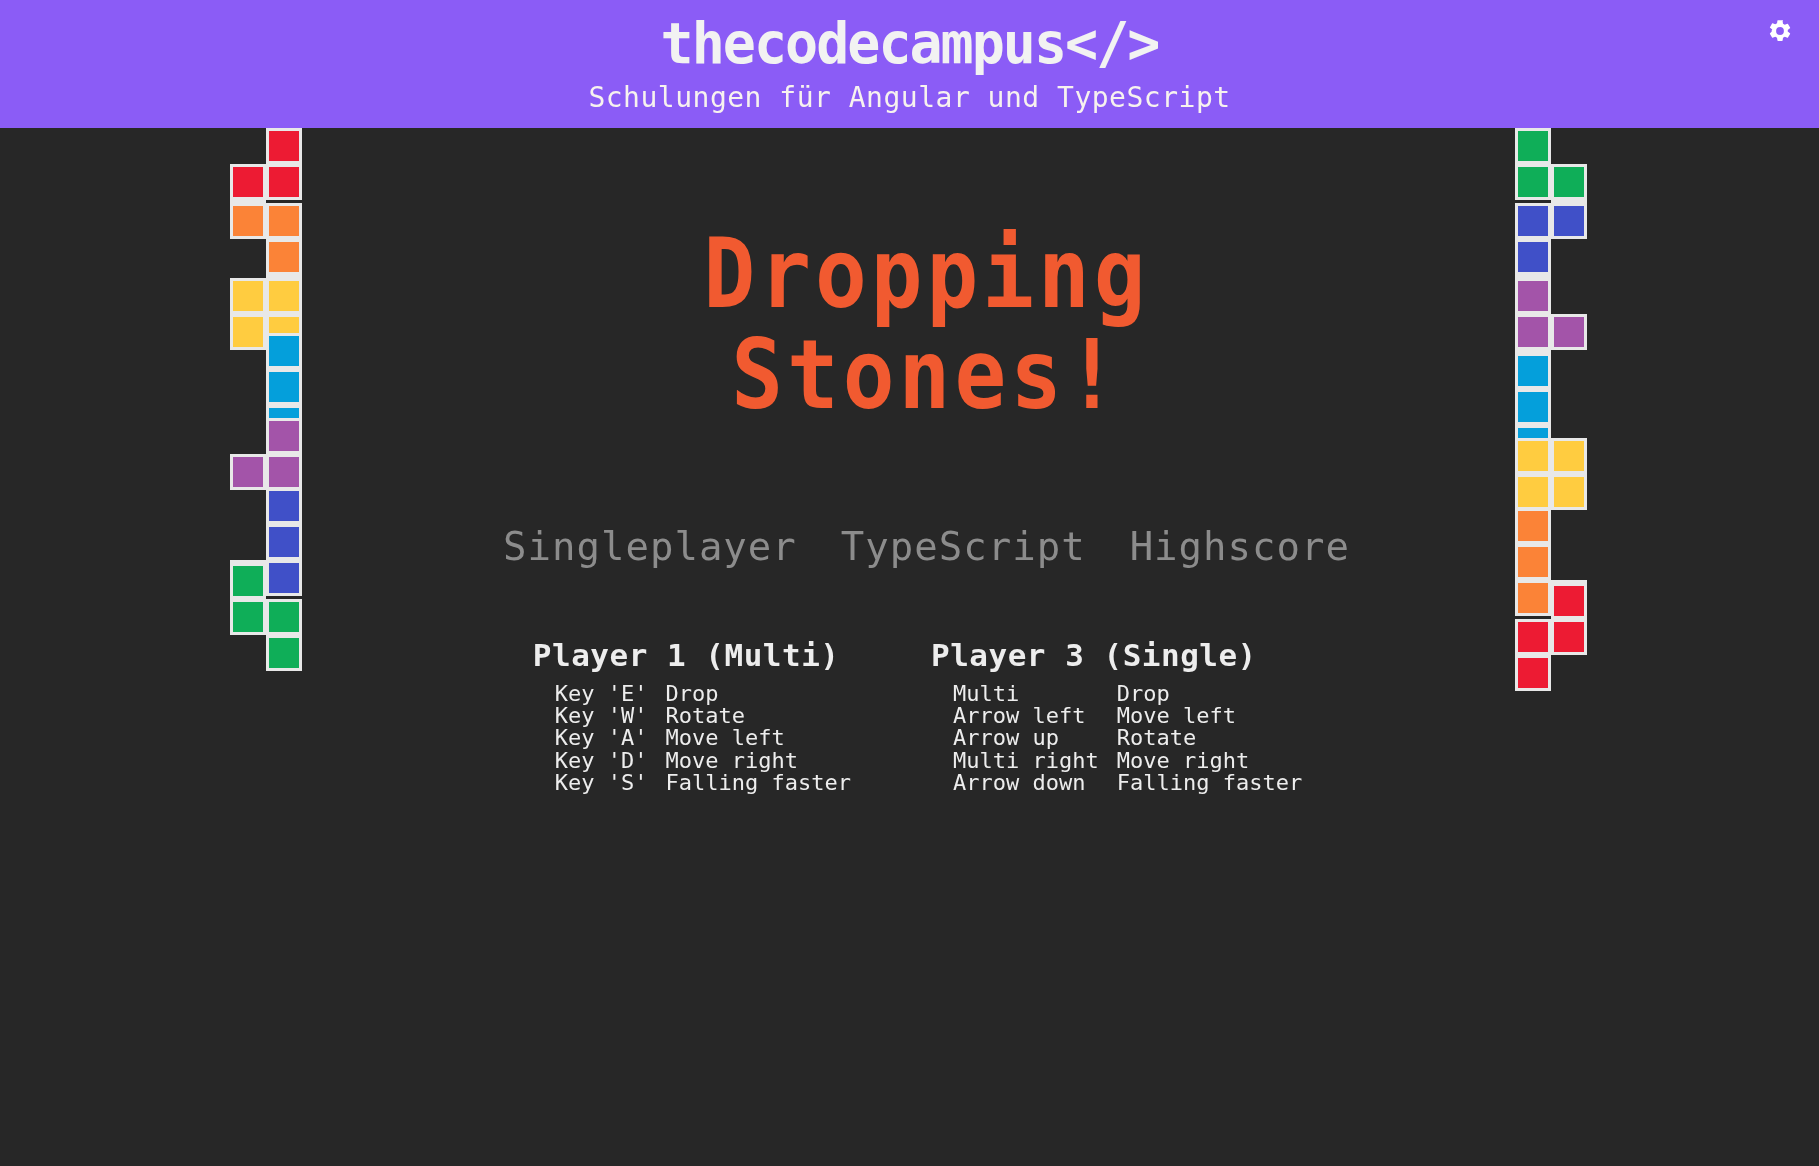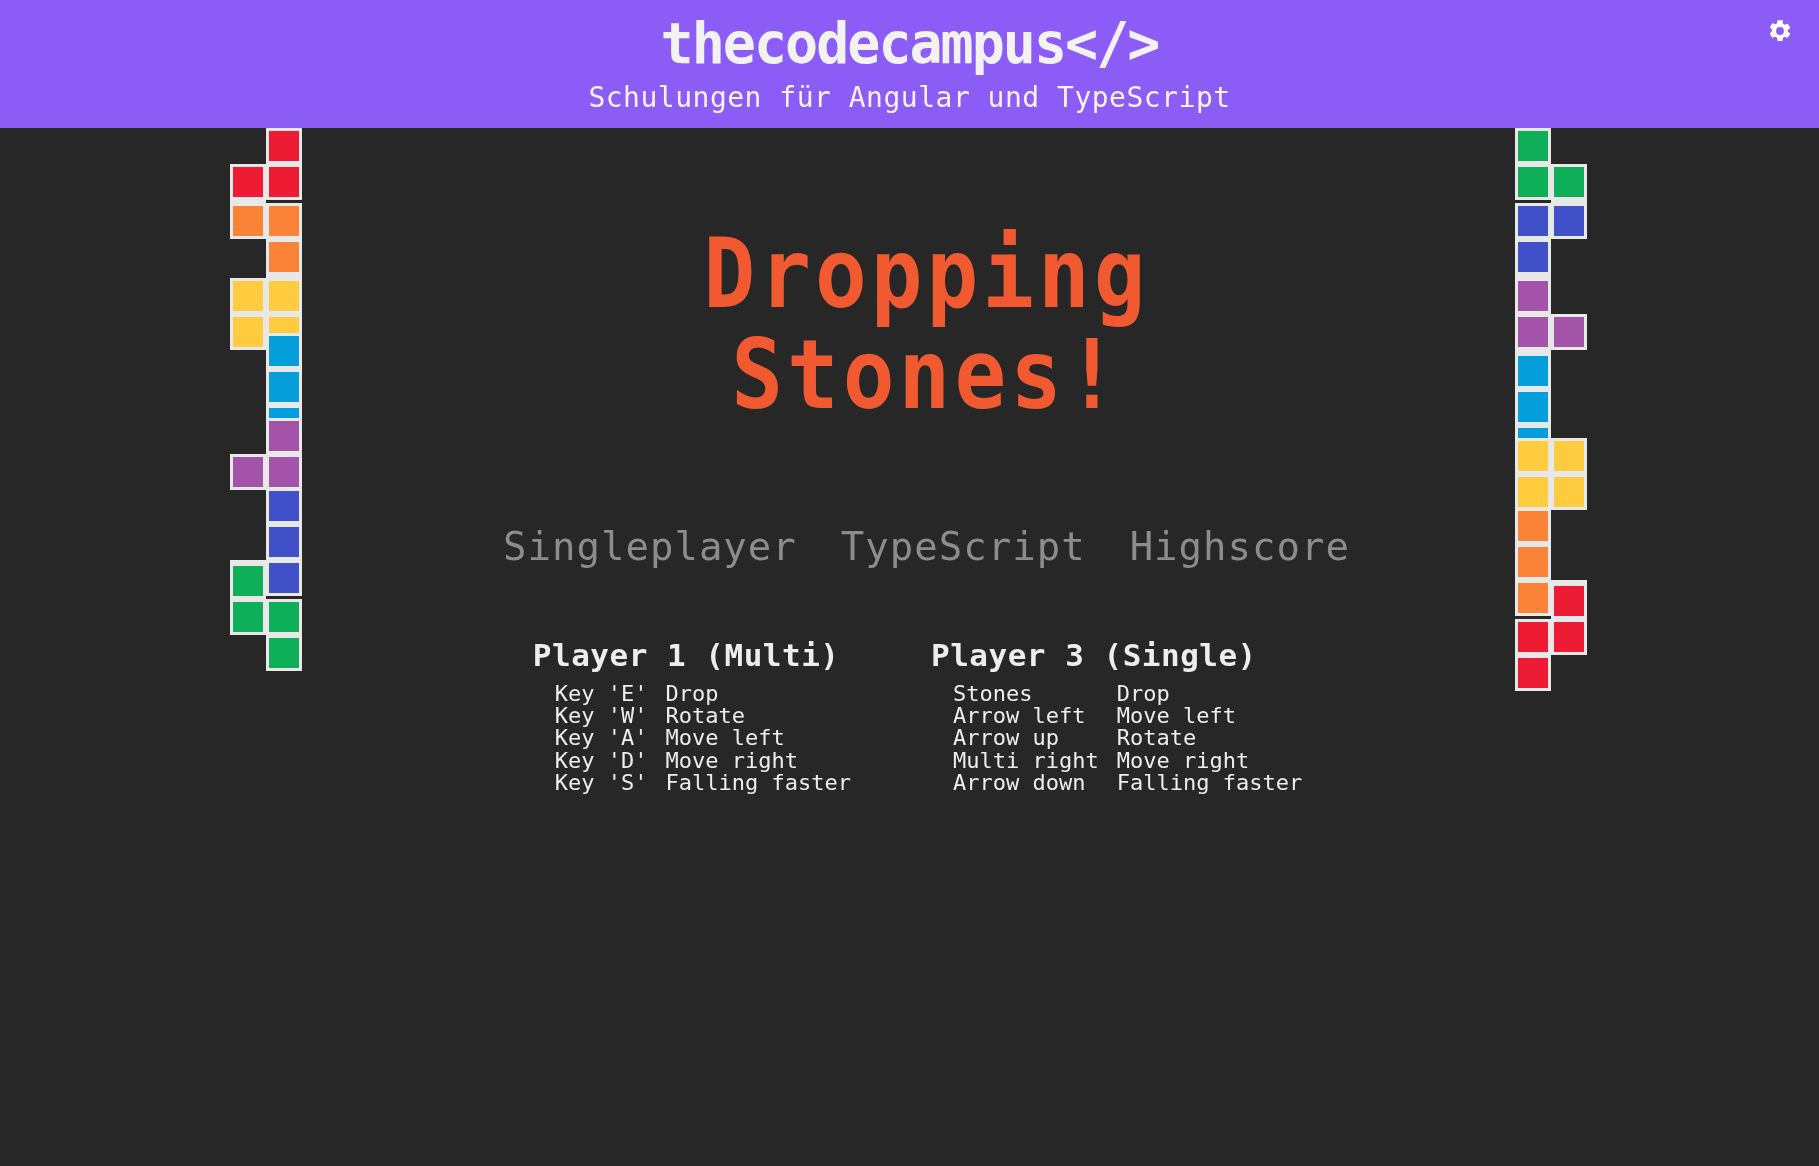--- a/index.html
+++ b/index.html
@@ -308,21 +308,21 @@
               </tr>
             </tbody>
         </table>
       </div>
 
       <div class="controls-block">
         <div class="controls-heading">Player 3 (Single)</div>
         <table class="controls-table">
           <tbody id="p2-rows">
               <tr>
-                <td class="key-cell">Stones</td>
+                <td class="key-cell">Multi</td>
                 <td class="action-cell">Drop</td>
               </tr>
               <tr>
                 <td class="key-cell">Arrow left</td>
                 <td class="action-cell">Move left</td>
               </tr>
               <tr>
                 <td class="key-cell">Arrow up</td>
                 <td class="action-cell">Rotate</td>
               </tr>

